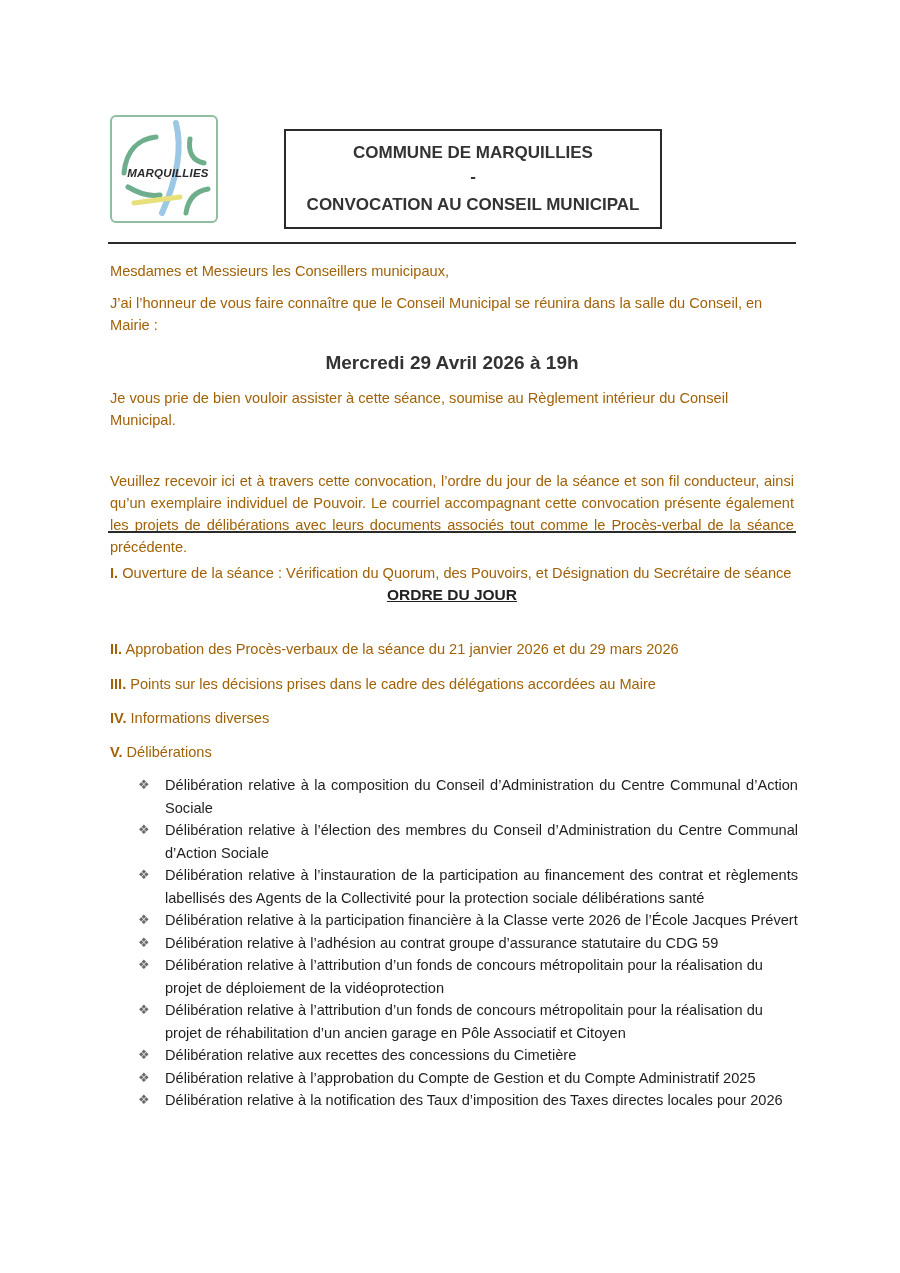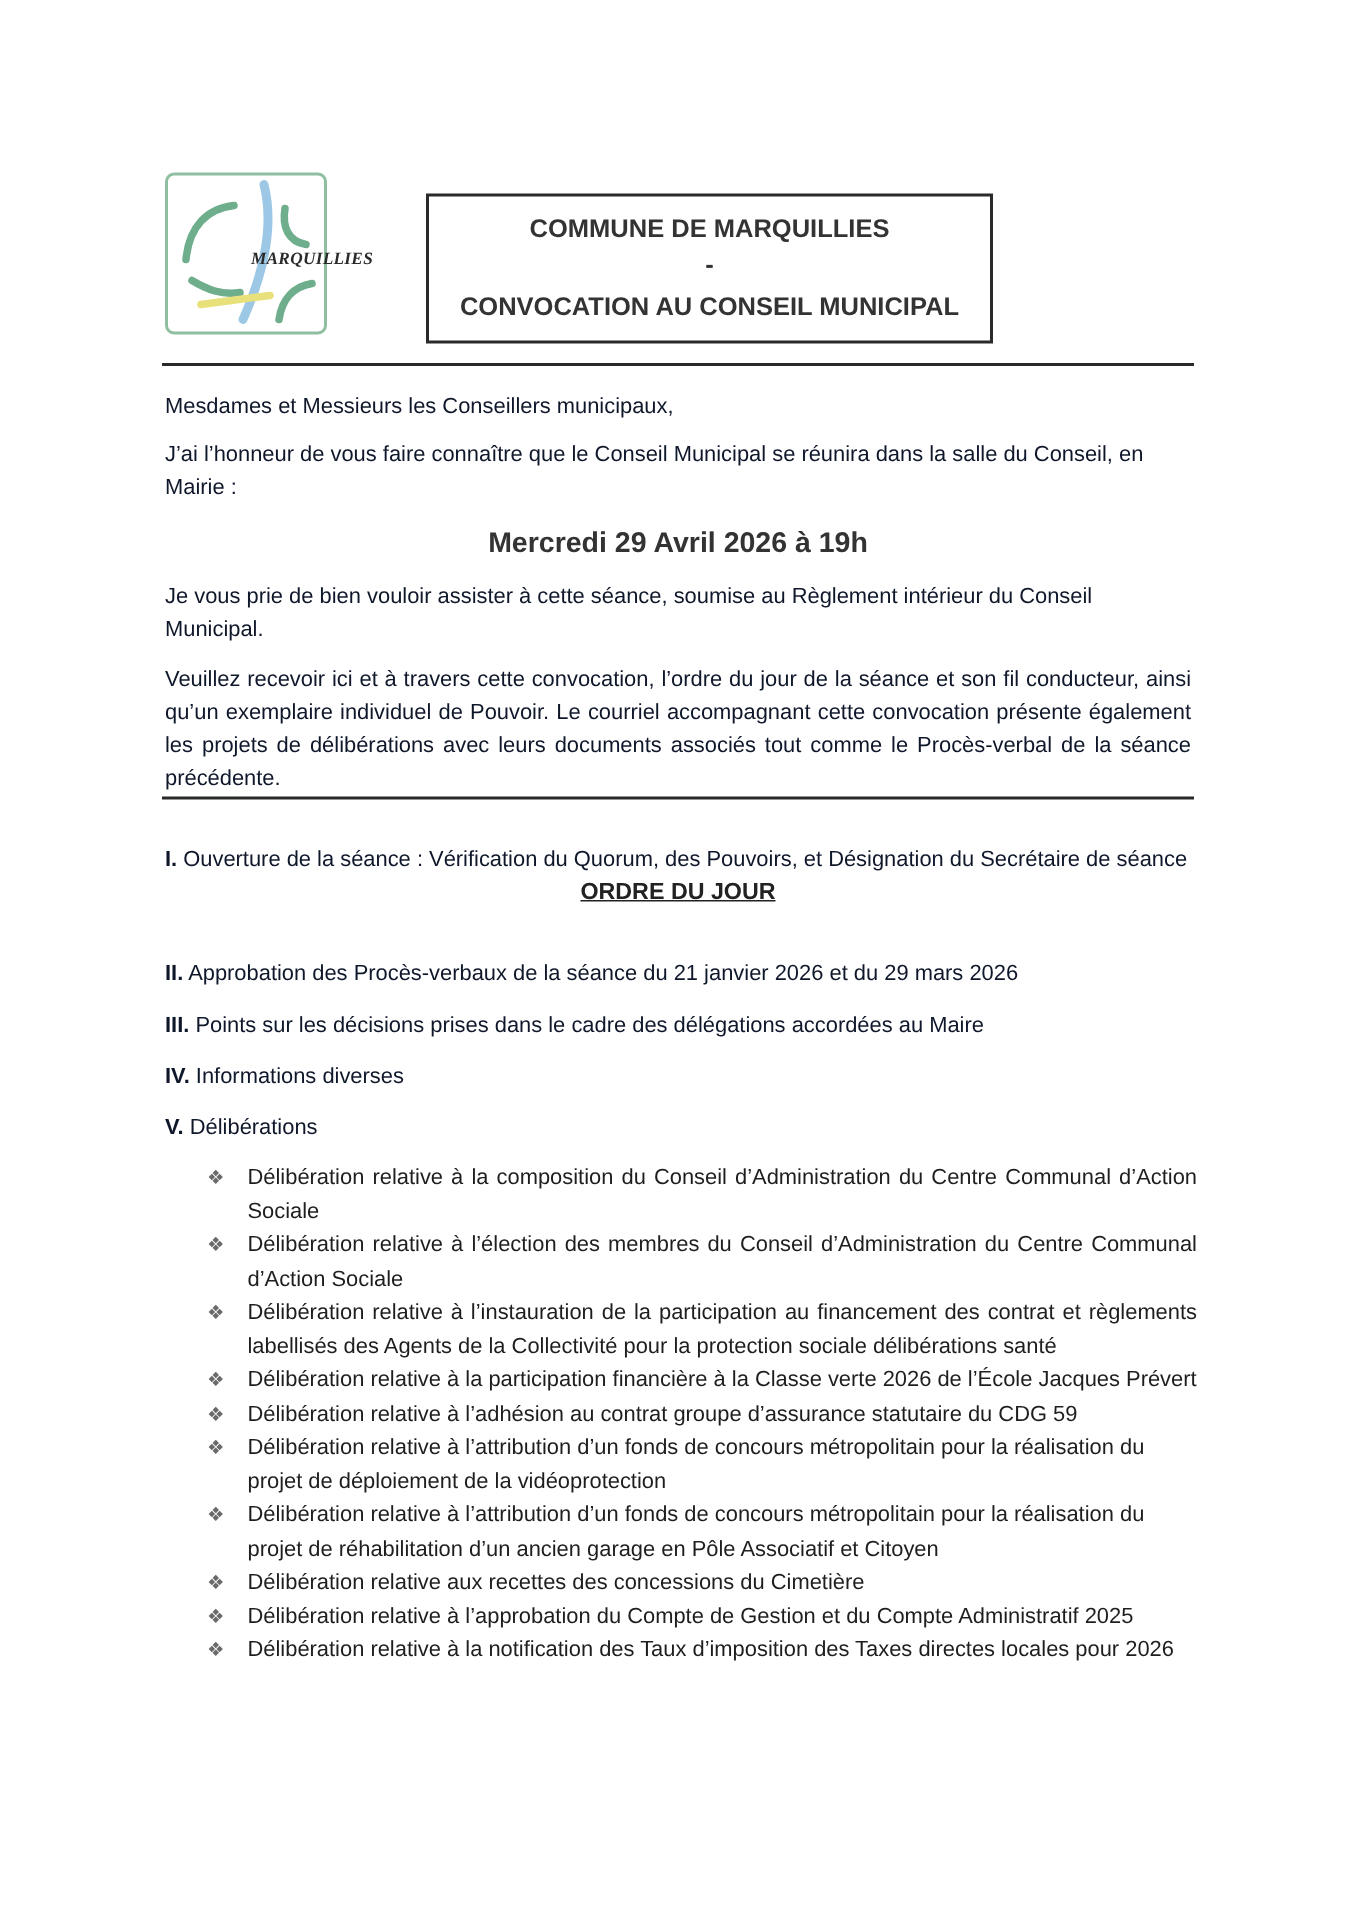--- a/index.html
+++ b/index.html
@@ -12,39 +12,39 @@
 
     
     .logo {
       position: absolute; left: 110px; top: 115px; width: 108px; height: 108px;
       border: 2px solid #8fbfa0; border-radius: 6px; box-sizing: border-box;
       background: #fff;
     }
     .logo svg { position: absolute; left: 0; top: 0; }
     .logo-text {
       position: absolute; left: 8px; top: 50px; width: 96px;
-      font-family: Liberation Serif, serif; font-style: italic; font-weight: bold;
-      font-size: 11.5px; color: #2a2a2a; letter-spacing: 0.2px; text-align: center; margin-left: 40px;
+      font-family: Liberation Sans, sans-serif; font-style: italic; font-weight: bold;
+      font-size: 11.5px; color: #2a2a2a; letter-spacing: 0.2px; text-align: center;
     }
     .title-box {
       position: absolute; left: 284px; top: 129px; width: 378px; height: 100px;
       border: 2px solid #2a2a2a; box-sizing: border-box;
       text-align: center;
     }
     .title-box .t1 { position: absolute; left: 0; right: 0; top: 12px; font-size: 17px; font-weight: bold; color: #333; }
     .title-box .sep { position: absolute; left: 0; right: 0; top: 36px; font-size: 17px; font-weight: bold; color: #333; }
     .title-box .t2 { position: absolute; left: 0; right: 0; top: 64px; font-size: 17px; font-weight: bold; color: #333; }
 
     .rule { position: absolute; left: 108px; width: 688px; height: 2px; background: #2a2a2a; }
 
     .p {
       position: absolute; left: 110px; width: 684px;
-      font-size: 14.6px; line-height: 22px; color: #0f172a;
+      font-size: 14.6px; line-height: 22px; color: #a16207;
     }
-    .justify { text-align: justify; }
+    .justify { text-align: justify; margin-top: 28px; }
     .date {
       position: absolute; left: 108px; width: 688px; top: 352px; text-align: center;
       font-size: 19px; font-weight: bold; color: #333;
     }
     .agenda-title {
       position: absolute; left: 108px; width: 688px; top: 547px; text-align: center;
       font-size: 15.5px; font-weight: bold; text-decoration: underline; color: #222; margin-top: 39px;
     }
     .item-num { font-weight: bold; }
 

